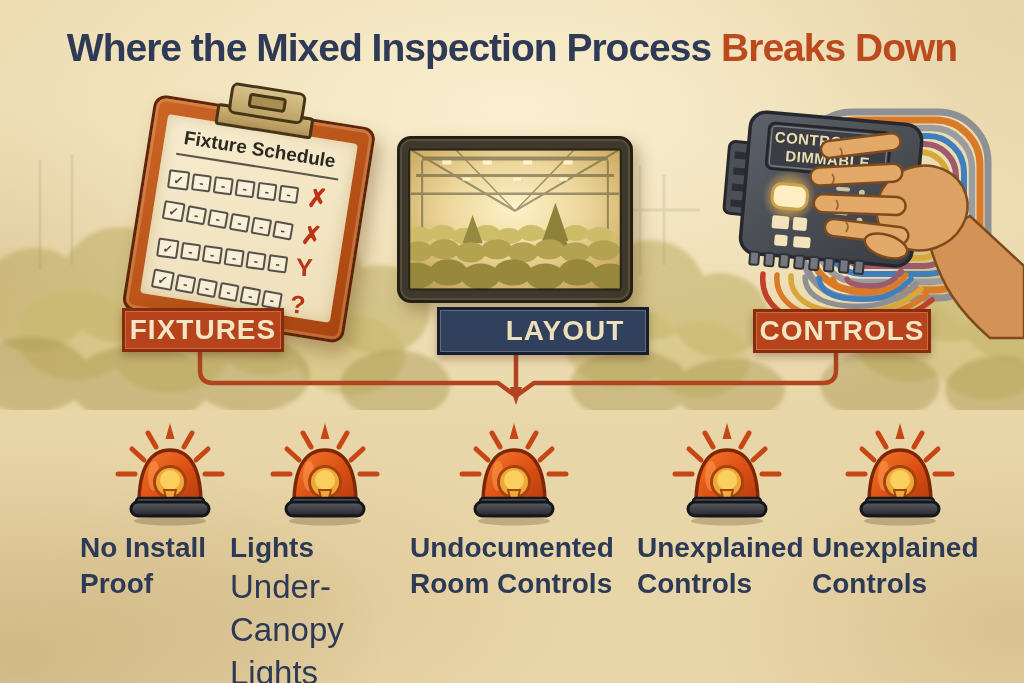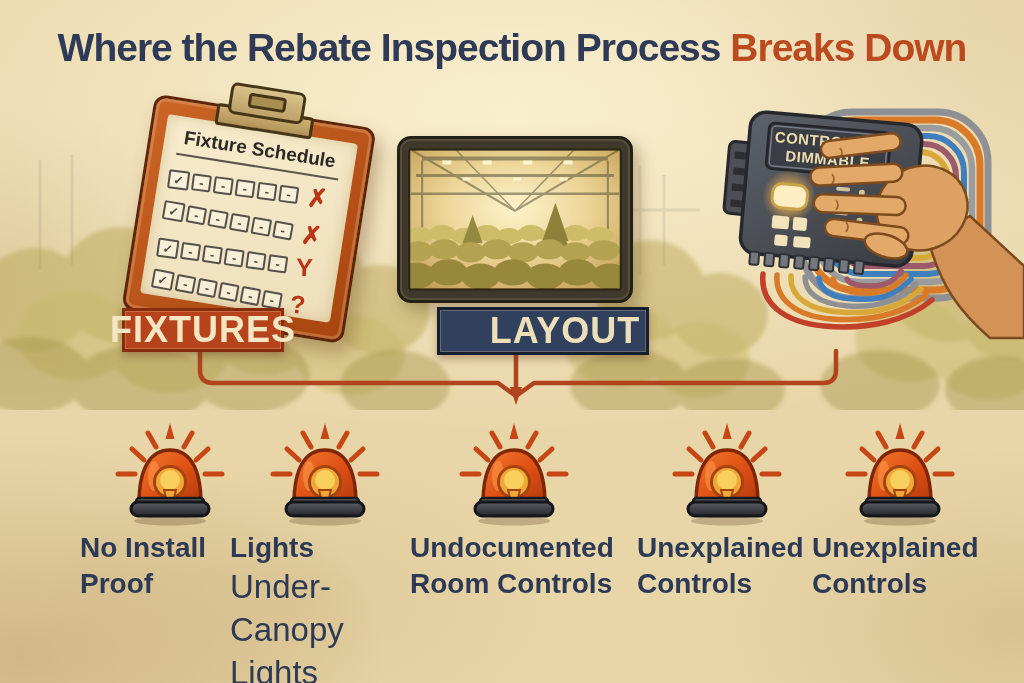--- a/index.html
+++ b/index.html
@@ -82,21 +82,21 @@
     background:#3e392c; border:3px solid #232015; border-radius:14px;
     padding:8px; box-sizing:border-box;
     box-shadow:6px 8px 16px rgba(90,60,20,.35), inset 0 0 0 2px rgba(220,200,150,.15);
   }
   .monitor svg{ display:block; width:100%; height:100%; border-radius:4px; }
   
   .controller{ position:absolute; left:690px; top:90px; width:334px; height:262px; z-index:2; }
   
   .banner{
     position:absolute; z-index:5; display:flex; align-items:center; justify-content:center;
-    font-weight:bold; letter-spacing:1px; color:#f4e6c2; font-size:36px;
+    font-weight:bold; letter-spacing:1px; color:#f4e6c2; font-size:28px;
     box-shadow:0 4px 8px rgba(90,50,20,.35), inset 0 0 0 1px rgba(255,230,180,.25);
   }
   .banner.red{ background:#b7431d; border:3px solid #872d0d; }
   .banner.navy{ background:#31405c; border:3px solid #161f30; color:#eddfba; }
   .banner.fixtures{ left:122px; top:308px; width:156px; height:38px; }
   .banner.layout{ left:437px; top:307px; width:162px; height:42px;padding-left:44px; }
   .banner.controls{ left:753px; top:309px; width:172px; height:38px; }
   
   .connector{ position:absolute; left:0; top:345px; width:1024px; height:80px; z-index:4; }
   
@@ -165,21 +165,21 @@
         <circle cx="60" cy="60" r="15.5" fill="#f0a838" stroke="#a5440f" stroke-width="3"></circle>
         <circle cx="60" cy="58" r="10" fill="#f9d05e"></circle>
         <path d="M54 68 L66 68 L64 76 L56 76 Z" fill="#f0a838" stroke="#a5440f" stroke-width="2"></path>
         <rect x="26" y="76" width="68" height="7" rx="3.5" fill="#5a5b63" stroke="#17181c" stroke-width="2.5"></rect>
         <rect x="21" y="80" width="78" height="14" rx="7" fill="url(#baseGrad)" stroke="#15161a" stroke-width="3"></rect>
       </symbol>
     </defs>
   </svg>
 
   <div class="title">
-    <span>Where the Rebate Inspection Process</span>
+    <span>Where the Mixed Inspection Process</span>
     <span> </span>
     <span class="accent">Breaks Down</span>
   </div>
 
   <svg class="plants" viewBox="0 0 1024 260">
     <g opacity="0.13" stroke="#6a6a58" stroke-width="3">
       <line x1="40" y1="10" x2="40" y2="120"></line>
         <line x1="72" y1="5" x2="72" y2="115"></line>
       <line x1="608" y1="20" x2="608" y2="120"></line>
         <line x1="640" y1="15" x2="640" y2="125"></line>
@@ -412,20 +412,23 @@
       </g>
     </g>
   </svg>
 
   <div class="banner red fixtures">
     <span>FIXTURES</span>
   </div>
   <div class="banner navy layout">
     <span>LAYOUT</span>
   </div>
+  <div class="banner red controls">
+    <span>CONTROLS</span>
+  </div>
 
   <svg class="connector" viewBox="0 0 1024 80">
     <path d="M200 6 L200 25 Q200 38 213 38 L498 38 L516 51 L534 38 L823 38 Q836 38 836 25 L836 6" fill="none" stroke="#b1431f" stroke-width="4.5" stroke-linejoin="round" stroke-linecap="round"></path>
     <line x1="516" y1="9" x2="516" y2="45" stroke="#b1431f" stroke-width="4.5" stroke-linecap="round"></line>
     <path d="M516 60 L510 42 L522 42 Z" fill="#b1431f"></path>
   </svg>
 
   <svg class="siren s1">
       <use href="#siren"></use>
     </svg>

